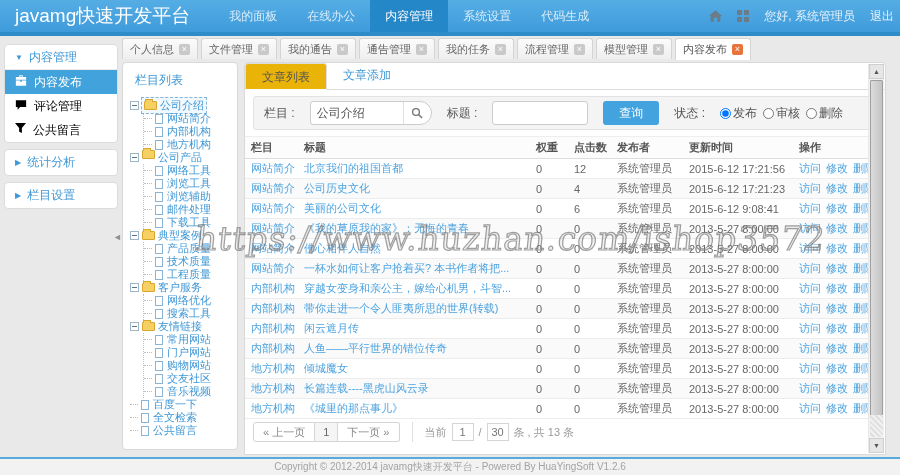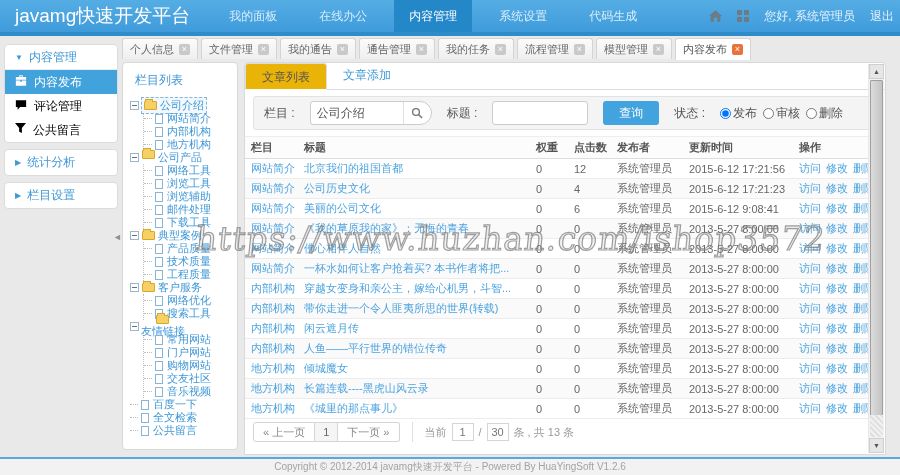--- a/index.html
+++ b/index.html
@@ -6,21 +6,21 @@
   html,body { width:900px; height:475px; }
   body {
     position:relative; background:#E9E9E9; overflow:hidden;
     font-family:"Liberation Sans","DejaVu Sans",sans-serif; font-size:12px; color:#555;
   }
   
   .navbar { position:absolute; top:0; left:0; right:0; height:32px;
     background:linear-gradient(#55ADE4,#3F9BDB); display:flex; align-items:center; z-index:10;}
   .navbar-strip { position:absolute; top:32px; left:0; right:0; height:4px; background:#2E8CC9; z-index:10;}
   .logo { color:#fff; font-size:19px; padding:0 24px 0 15px; white-space:nowrap; }
-  .nav-menu { display:flex; height:32px;gap:12px; }
+  .nav-menu { display:flex; height:32px; }
   .nav-item { color:#D9EEFB; font-size:12px; padding:0 15px; line-height:32px; cursor:pointer; white-space:nowrap;}
   .nav-item.active { background:#2387C8; color:#fff; }
   .nav-right { margin-left:auto; display:flex; align-items:center; gap:15px; padding-right:6px; color:#E6F3FC; font-size:12px; white-space:nowrap;}
   .nav-ico { display:inline-flex; align-items:center; cursor:pointer; }
   .nav-logout { cursor:pointer; }
   
   .tabbar { position:absolute; top:38px; left:122px; right:6px; height:22px; display:flex; gap:3px; z-index:5;}
   .wtab { display:flex; align-items:center; justify-content:center; gap:5px; width:76px; height:21px;
     font-size:11px; color:#666; background:linear-gradient(#FBFBFB,#EFEFEF);
     border:1px solid #D4D4D4; border-bottom:none; border-radius:3px 3px 0 0; cursor:pointer; white-space:nowrap;}
@@ -317,21 +317,21 @@
           <span class="tlabel">网络优化</span>
         </div>
         <div class="tnode">
           <span class="tdash"></span>
           <span class="tfile"></span>
           <span class="tlabel">搜索工具</span>
         </div>
       </div>
       <div class="tnode">
         <span class="texp"></span>
-        <span style="display: flex; align-items: center; flex-direction: column;">
+        <span style="display: flex; align-items: center;">
           <span class="tfolder"></span>
           <span class="tlabel">友情链接</span>
         </span>
       </div>
       <div class="tchildren">
         <div class="tnode">
           <span class="tdash"></span>
           <span class="tfile"></span>
           <span class="tlabel">常用网站</span>
         </div>

